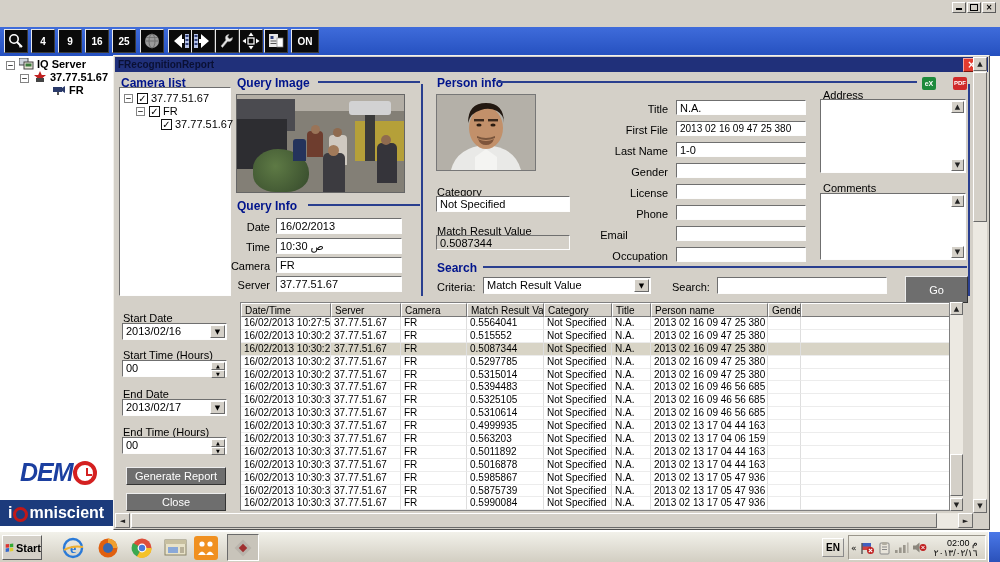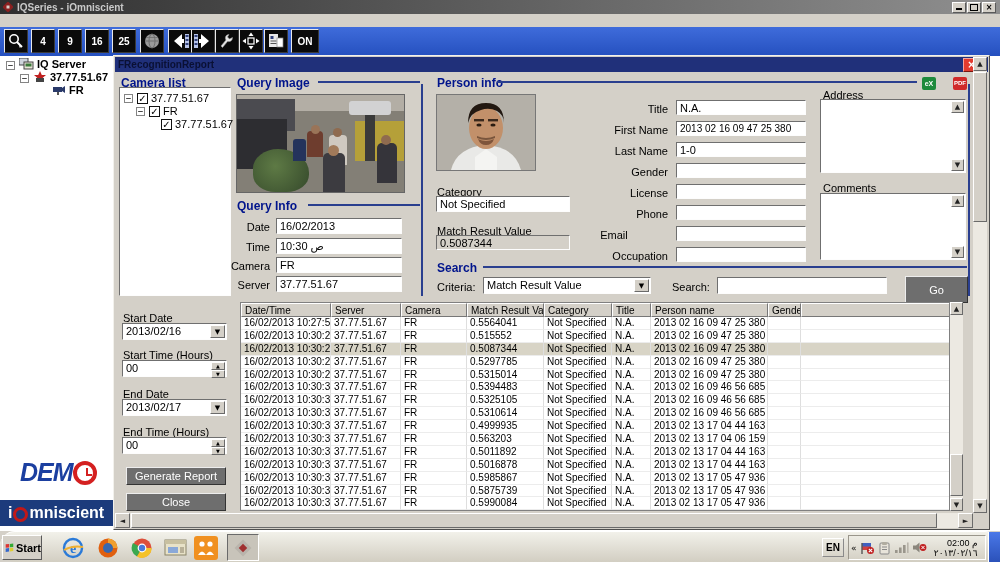--- a/index.html
+++ b/index.html
@@ -62,42 +62,35 @@
   .sel .td{background:#d8d4c6;}
   .c0{width:90px}.c1{width:70px}.c2{width:66px}.c3{width:77px}.c4{width:68px}.c5{width:39px}
   .c6{width:117px}.c7{width:33px}.cf{flex:1 1 auto !important;border-right:none;}
   
   .sbtn{background:#d4d0c8;border:1px solid;border-color:#fff #6a6a6a #6a6a6a #fff;box-sizing:border-box;
     font-size:7px;display:flex;align-items:center;justify-content:center;font-family:"DejaVu Sans",sans-serif;color:#222;}
   .strack{background:#ece9e2;}
   .sthumb{background:#d4d0c8;border:1px solid;border-color:#fff #6a6a6a #6a6a6a #fff;box-sizing:border-box;}
   
   #taskbar{left:0;top:531px;width:1000px;height:31px;background:linear-gradient(#f2f1ea,#d2cec2);
-    border-top:1px solid #fff;box-sizing:border-box;border-radius:15px;}
+    border-top:1px solid #fff;box-sizing:border-box;}
   .qicon{position:absolute;top:5px;width:22px;height:22px;}
   #tray{position:absolute;left:848px;top:3px;width:138px;height:25px;border:1px solid;
     border-color:#9a968c #fff #fff #9a968c;box-sizing:border-box;display:flex;align-items:center;gap:3px;padding:0 2px;}
   .brand-demo{color:#1b3fa0;font-weight:bold;font-style:italic;font-size:25px;letter-spacing:-1px;}
   #brandbar{left:0;top:500px;width:118px;height:26px;background:#1c3b7c;color:#fff;display:flex;
     align-items:center;font-size:16px;font-weight:bold;padding-left:8px;box-sizing:border-box;}
   .up::after{content:"▲";} .dn::after{content:"▼";} .lf::after{content:"◄";} .rt::after{content:"►";}
   .ck::after{content:"✓";} .mn::after{content:"−";}
 </style>
 </head>
 <body>
 
 <div id="screen">
 
-  <div class="abs" id="titlebar">
-    <svg width="10" height="10" style="margin-right:4px">
-        <rect x="1" y="1" width="8" height="8" fill="#8a2020" transform="rotate(45 5 5)"></rect>
-        <rect x="3.5" y="3.5" width="3" height="3" fill="#d8d0c8"></rect>
-      </svg>
-    <span>IQSeries - iOmniscient</span>
-  </div>
   <div class="abs wbtn" style="left:952px;top:2px"><span style="border-bottom:2px solid #000;width:6px;display:inline-block;margin-top:5px"></span></div>
   <div class="abs wbtn" style="left:967px;top:2px"><span style="width:6px;height:5px;border:1px solid #000;display:inline-block;margin-top:1px"></span></div>
   <div class="abs wbtn" style="left:982px;top:2px;font-weight:bold"><span>×</span></div>
 
 
   <div class="abs" id="toolbar">
     <div class="tbtn" style="left:4px">
       <svg width="18" height="18" viewBox="0 0 18 18">
           <circle cx="7" cy="7" r="4.2" fill="none" stroke="#fff" stroke-width="1.6"></circle>
           <line x1="10" y1="10" x2="15" y2="15" stroke="#fff" stroke-width="2"></line>
@@ -305,21 +298,21 @@
       <path d="M40 41 Q49 45 58 41 L58 43 Q49 47 40 43 Z" fill="#4a2e1e" opacity="0.6"></path>
     </svg>
   </div>
   <span class="abs lbl" style="left:437px;top:186px">Category</span>
   <div class="abs sunken field" style="left:436px;top:196px;width:134px;height:16px">Not Specified</div>
   <span class="abs lbl" style="left:437px;top:225px">Match Result Value</span>
   <div class="abs sunken field gray" style="left:436px;top:235px;width:134px;height:15px">0.5087344</div>
 
   <span class="abs lbl" style="left:560px;top:103px;width:108px;text-align:right">Title</span>
   <div class="abs sunken field" style="left:676px;top:100px;width:130px;height:15px">N.A.</div>
-  <span class="abs lbl" style="left:560px;top:124px;width:108px;text-align:right">First Name</span>
+  <span class="abs lbl" style="left:560px;top:124px;width:108px;text-align:right">First File</span>
   <div class="abs sunken field" style="left:676px;top:121px;width:130px;height:15px;font-size:10px">2013 02 16 09 47 25 380</div>
   <span class="abs lbl" style="left:560px;top:145px;width:108px;text-align:right">Last Name</span>
   <div class="abs sunken field" style="left:676px;top:142px;width:130px;height:15px">1-0</div>
   <span class="abs lbl" style="left:560px;top:166px;width:108px;text-align:right">Gender</span>
   <div class="abs sunken field" style="left:676px;top:163px;width:130px;height:15px"></div>
   <span class="abs lbl" style="left:560px;top:187px;width:108px;text-align:right">License</span>
   <div class="abs sunken field" style="left:676px;top:184px;width:130px;height:15px"></div>
   <span class="abs lbl" style="left:560px;top:208px;width:108px;text-align:right">Phone</span>
   <div class="abs sunken field" style="left:676px;top:205px;width:130px;height:15px"></div>
   <span class="abs lbl" style="left:560px;top:229px;width:108px;text-align:center">Email</span>

